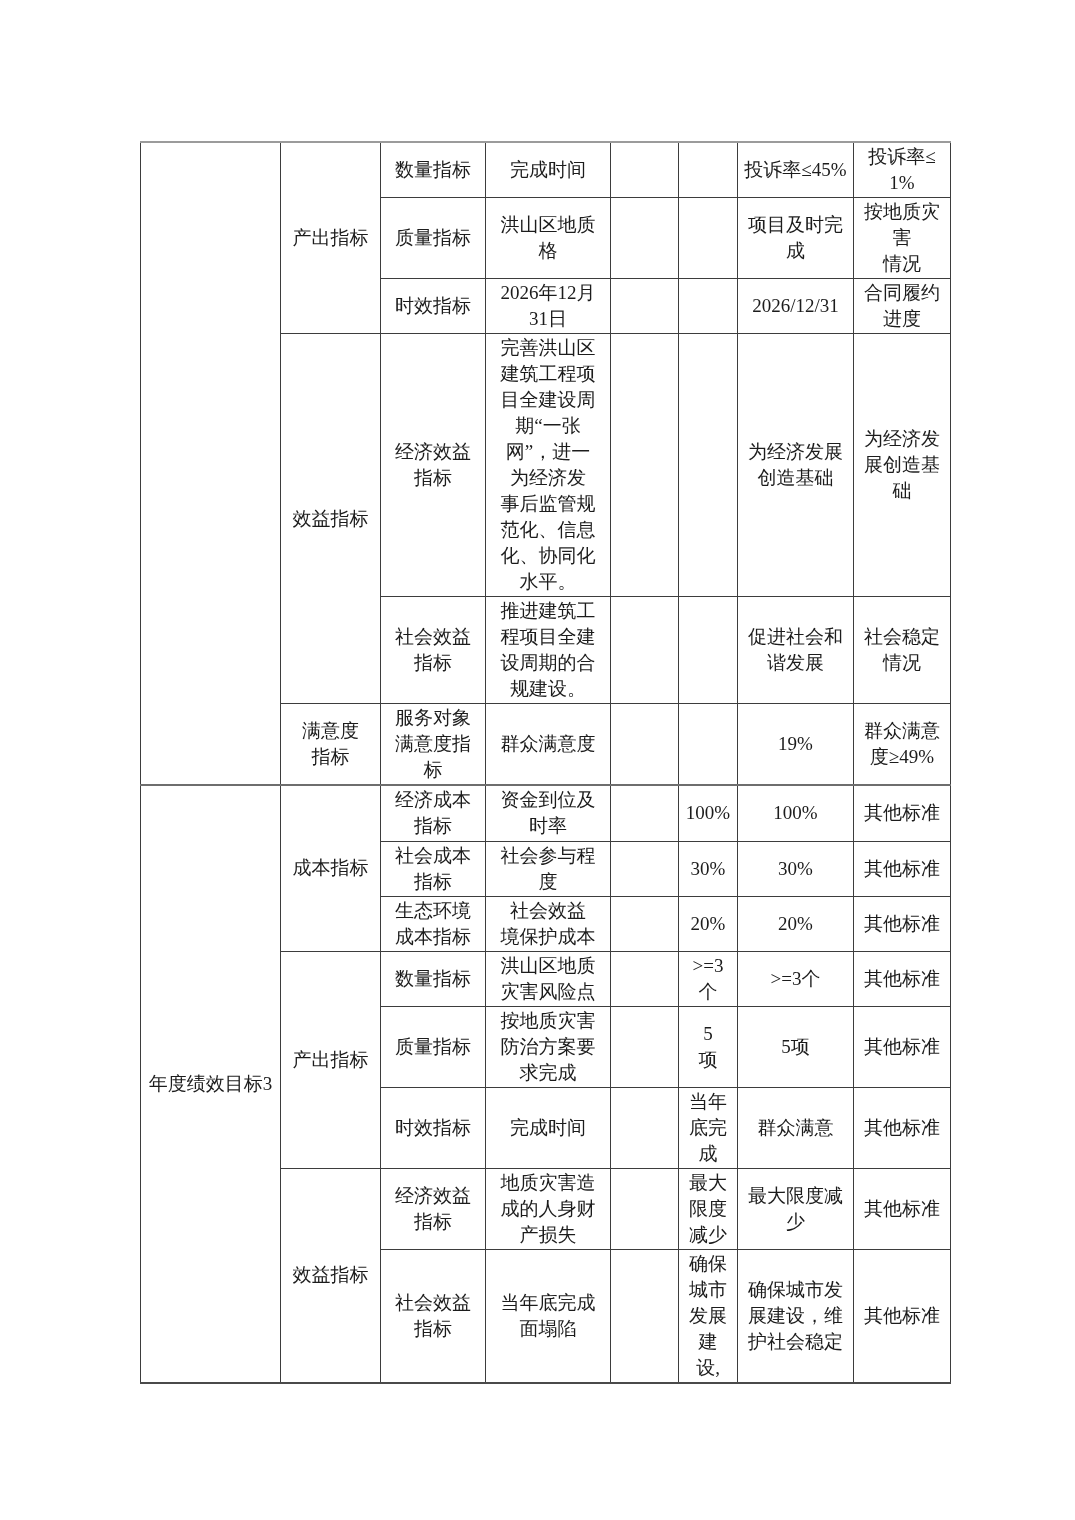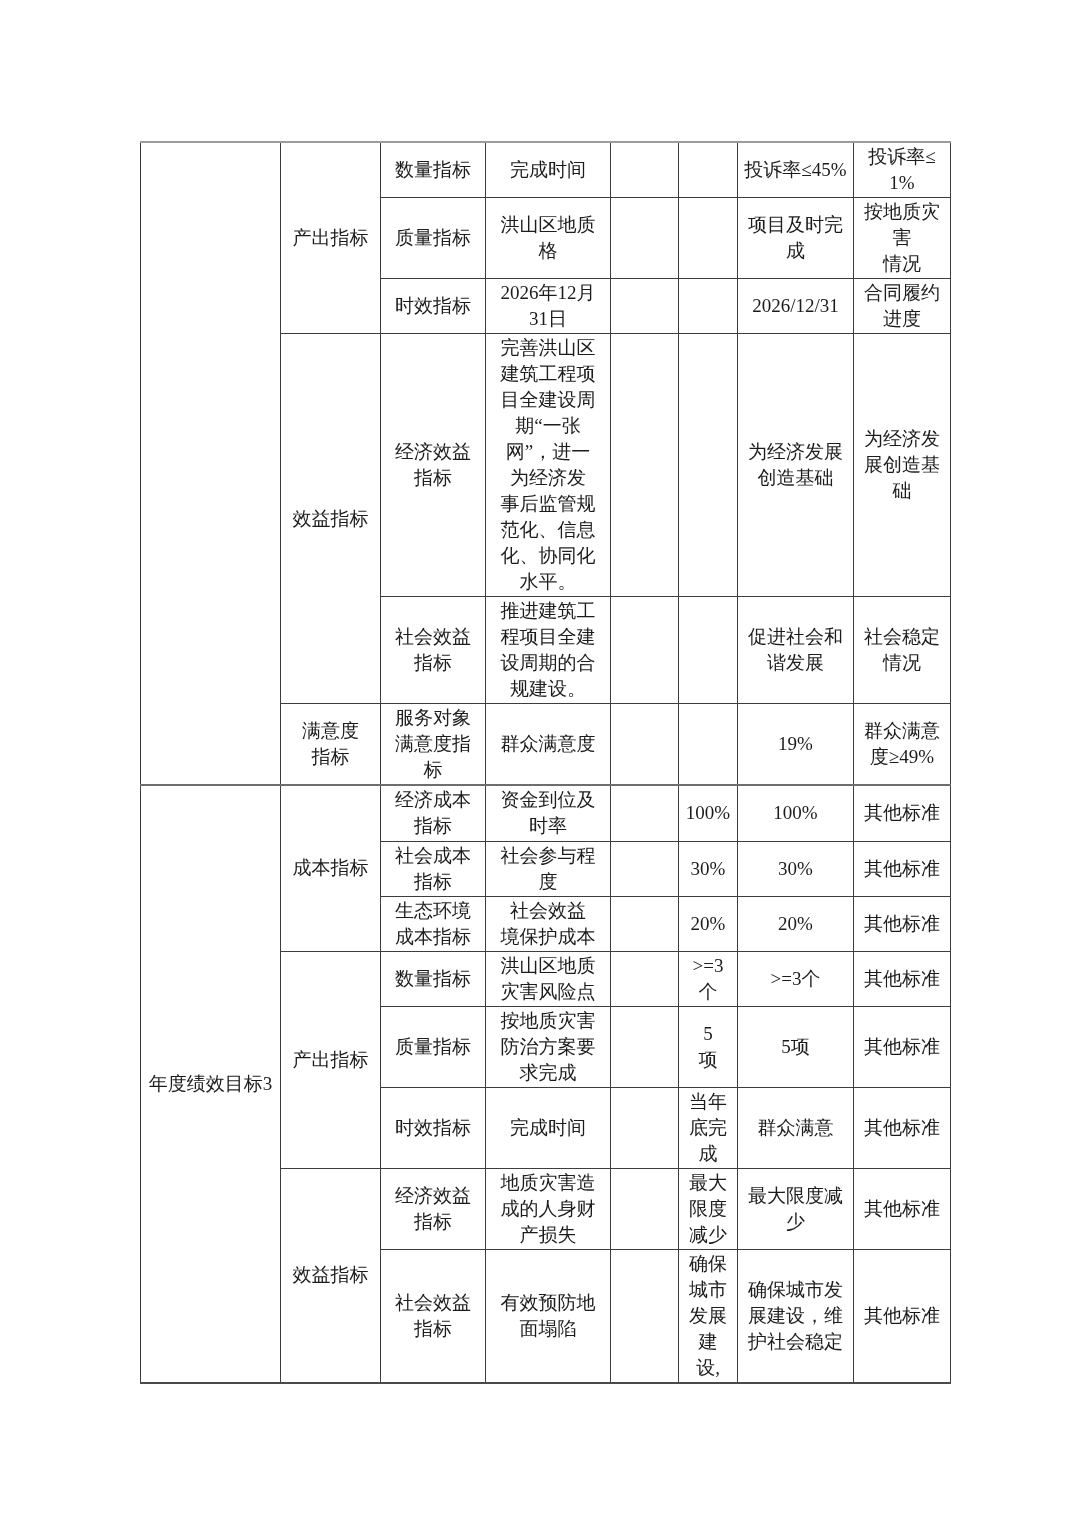--- a/index.html
+++ b/index.html
@@ -214,21 +214,21 @@
         <td>最大
 限度
 减少</td>
         <td>最大限度减
 少</td>
         <td>其他标准</td>
       </tr>
       <tr style="height:128px">
         <td>社会效益
 指标</td>
-        <td>有效预防地
+        <td>当年底完成
 面塌陷</td>
         <td></td>
         <td>确保
 城市
 发展
 建
 设,</td>
         <td>确保城市发
 展建设，维
 护社会稳定</td>

